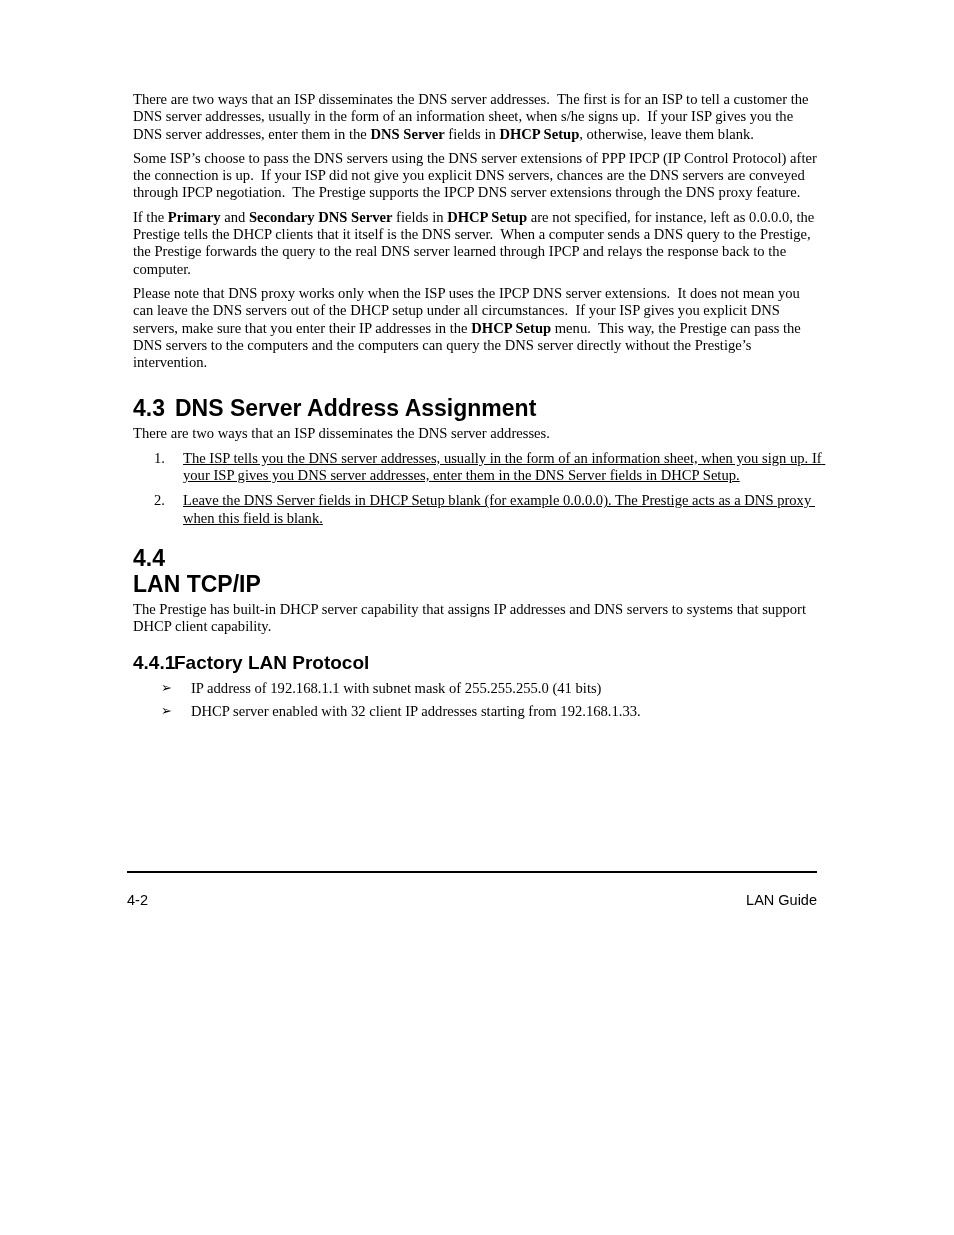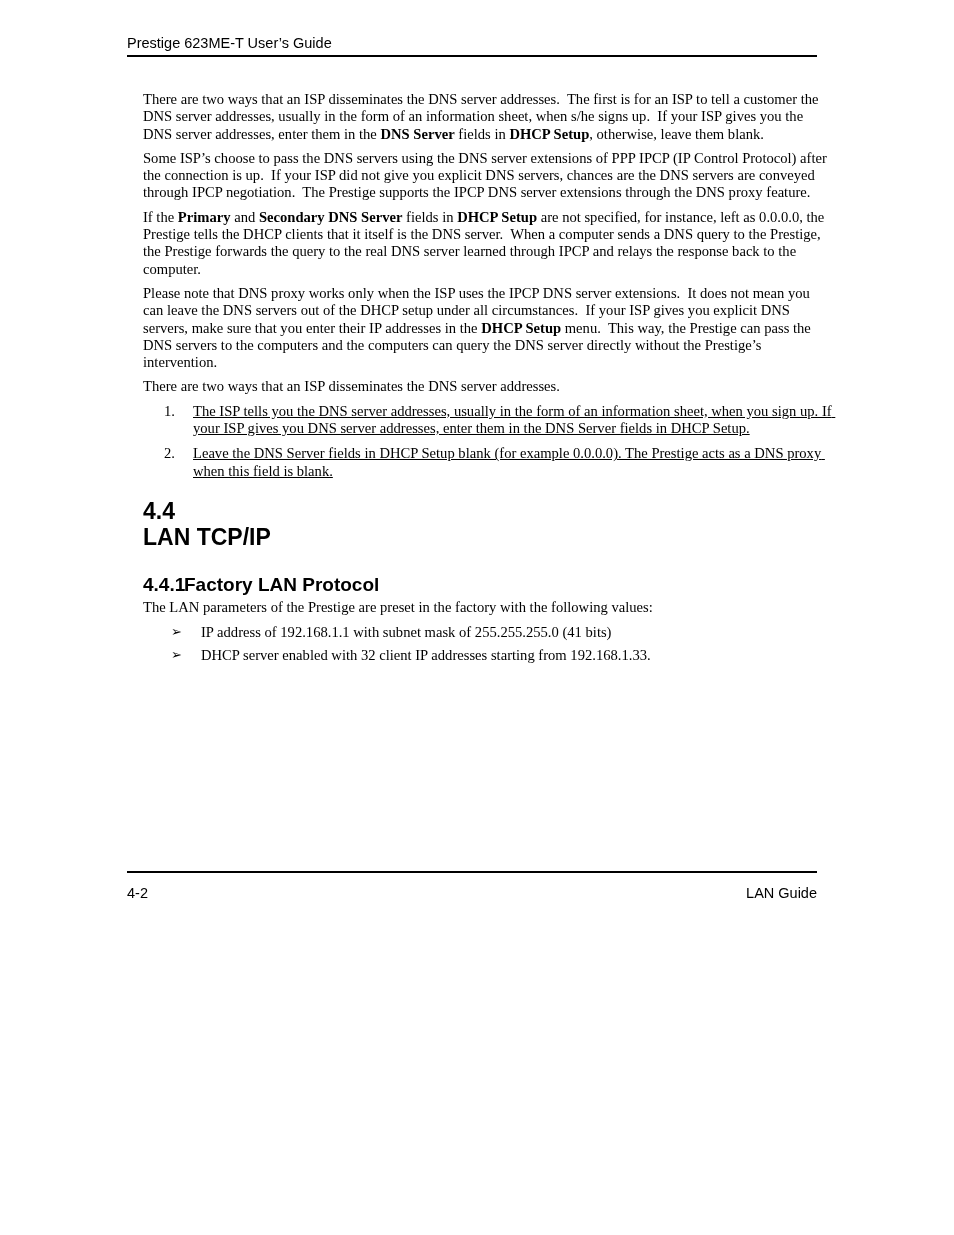--- a/index.html
+++ b/index.html
@@ -18,21 +18,21 @@
     width: 690px;
     top: 34px;
     font-family: "Liberation Sans", sans-serif;
     font-size: 14.5px;
     line-height: 18px;
     padding-bottom: 3px;
     border-bottom: 2px solid #000000;
   }
   .doc-body {
     position: absolute;
-    left: 143px;
+    left: 133px;
     width: 690px;
     top: 91px;
     font-family: "Liberation Serif", serif;
     font-size: 14.6px;
     line-height: 17.3px;
   }
   .para {
     margin-bottom: 7px;
     white-space: pre-wrap;
   }
@@ -46,21 +46,21 @@
     margin-top: 24px;
     margin-bottom: 4px;
   }
   h1.sec-heading.h44 { margin-top: 18px; flex-direction: column; }
   h2.sub-heading {
     display: flex;
     font-family: "Liberation Sans", sans-serif;
     font-size: 19px;
     line-height: 21px;
     font-weight: bold;
-    margin-top: 24px;
+    margin-top: 16px;
     margin-bottom: 4px;
     text-align: center;
   }
   .sec-num { width: 42px; flex-shrink: 0; }
   .sub-num { width: 41px; flex-shrink: 0; }
   .num-list { margin-top: 0; }
   .num-item {
     display: flex;
     margin-bottom: 8px;
   }
@@ -83,67 +83,68 @@
     font-family: "DejaVu Sans", sans-serif;
     font-size: 13px;
   }
   .bullet-text { flex: 1; white-space: pre-wrap; }
   .page-footer {
     position: absolute;
     left: 127px;
     width: 690px;
     top: 871px;
     border-top: 2px solid #000000;
-    padding-top: 12px;
+    padding-top: 19px;
     display: flex;
     justify-content: space-between;
     font-family: "Liberation Sans", sans-serif;
     font-size: 14.5px;
     line-height: 17px;
   }
 </style>
 </head>
 <body>
 
 <div class="page">
 
-  <div class="running-header">
-    <span>Prestige 623ME-T User’s Guide</span>
-  </div>
 
   <div class="doc-body">
 
     <p class="para"><span>There are two ways that an ISP disseminates the DNS server addresses.  The first is for an ISP to tell a customer the DNS server addresses, usually in the form of an information sheet, when s/he signs up.  If your ISP gives you the DNS server addresses, enter them in the </span><b>DNS Server</b><span> fields in </span><b>DHCP Setup</b><span>, otherwise, leave them blank.</span></p>
     <p class="para"><span>Some ISP’s choose to pass the DNS servers using the DNS server extensions of PPP IPCP (IP Control Protocol) after the connection is up.  If your ISP did not give you explicit DNS servers, chances are the DNS servers are conveyed through IPCP negotiation.  The Prestige supports the IPCP DNS server extensions through the DNS proxy feature.</span></p>
     <p class="para"><span>If the </span><b>Primary</b><span> and </span><b>Secondary DNS Server</b><span> fields in </span><b>DHCP Setup</b><span> are not specified, for instance, left as 0.0.0.0, the Prestige tells the DHCP clients that it itself is the DNS server.  When a computer sends a DNS query to the Prestige, the Prestige forwards the query to the real DNS server learned through IPCP and relays the response back to the computer.</span></p>
     <p class="para"><span>Please note that DNS proxy works only when the ISP uses the IPCP DNS server extensions.  It does not mean you can leave the DNS servers out of the DHCP setup under all circumstances.  If your ISP gives you explicit DNS servers, make sure that you enter their IP addresses in the </span><b>DHCP Setup</b><span> menu.  This way, the Prestige can pass the DNS servers to the computers and the computers can query the DNS server directly without the Prestige’s intervention.</span></p>
 
+    <h1 class="sec-heading">
+      <span class="sec-num">4.3</span>
+      <span class="sec-title">DNS Server Address Assignment</span>
+    </h1>
     <p class="para"><span>There are two ways that an ISP disseminates the DNS server addresses.</span></p>
 
     <div class="num-list">
       <div class="num-item">
         <span class="num-marker">1.</span>
         <span class="num-text">The ISP tells you the DNS server addresses, usually in the form of an information sheet, when you sign up. If your ISP gives you DNS server addresses, enter them in the DNS Server fields in DHCP Setup.</span>
       </div>
       <div class="num-item">
         <span class="num-marker">2.</span>
         <span class="num-text">Leave the DNS Server fields in DHCP Setup blank (for example 0.0.0.0). The Prestige acts as a DNS proxy when this field is blank.</span>
       </div>
     </div>
 
     <h1 class="sec-heading h44">
       <span class="sec-num">4.4</span>
       <span class="sec-title">LAN TCP/IP</span>
     </h1>
+    <p class="para"><span>The Prestige has built-in DHCP server capability that assigns IP addresses and DNS servers to systems that support DHCP client capability.</span></p>
 
     <h2 class="sub-heading">
       <span class="sub-num">4.4.1</span>
       <span class="sec-title">Factory LAN Protocol</span>
     </h2>
-    <p class="para"><span>The LAN parameters of the Prestige are preset in the factory with the following values:</span></p>
 
     <div class="bullet-list">
       <div class="bullet-item">
         <span class="bullet-marker">➢</span>
         <span class="bullet-text">IP address of 192.168.1.1 with subnet mask of 255.255.255.0 (41 bits)</span>
       </div>
       <div class="bullet-item">
         <span class="bullet-marker">➢</span>
         <span class="bullet-text">DHCP server enabled with 32 client IP addresses starting from 192.168.1.33.</span>
       </div>

